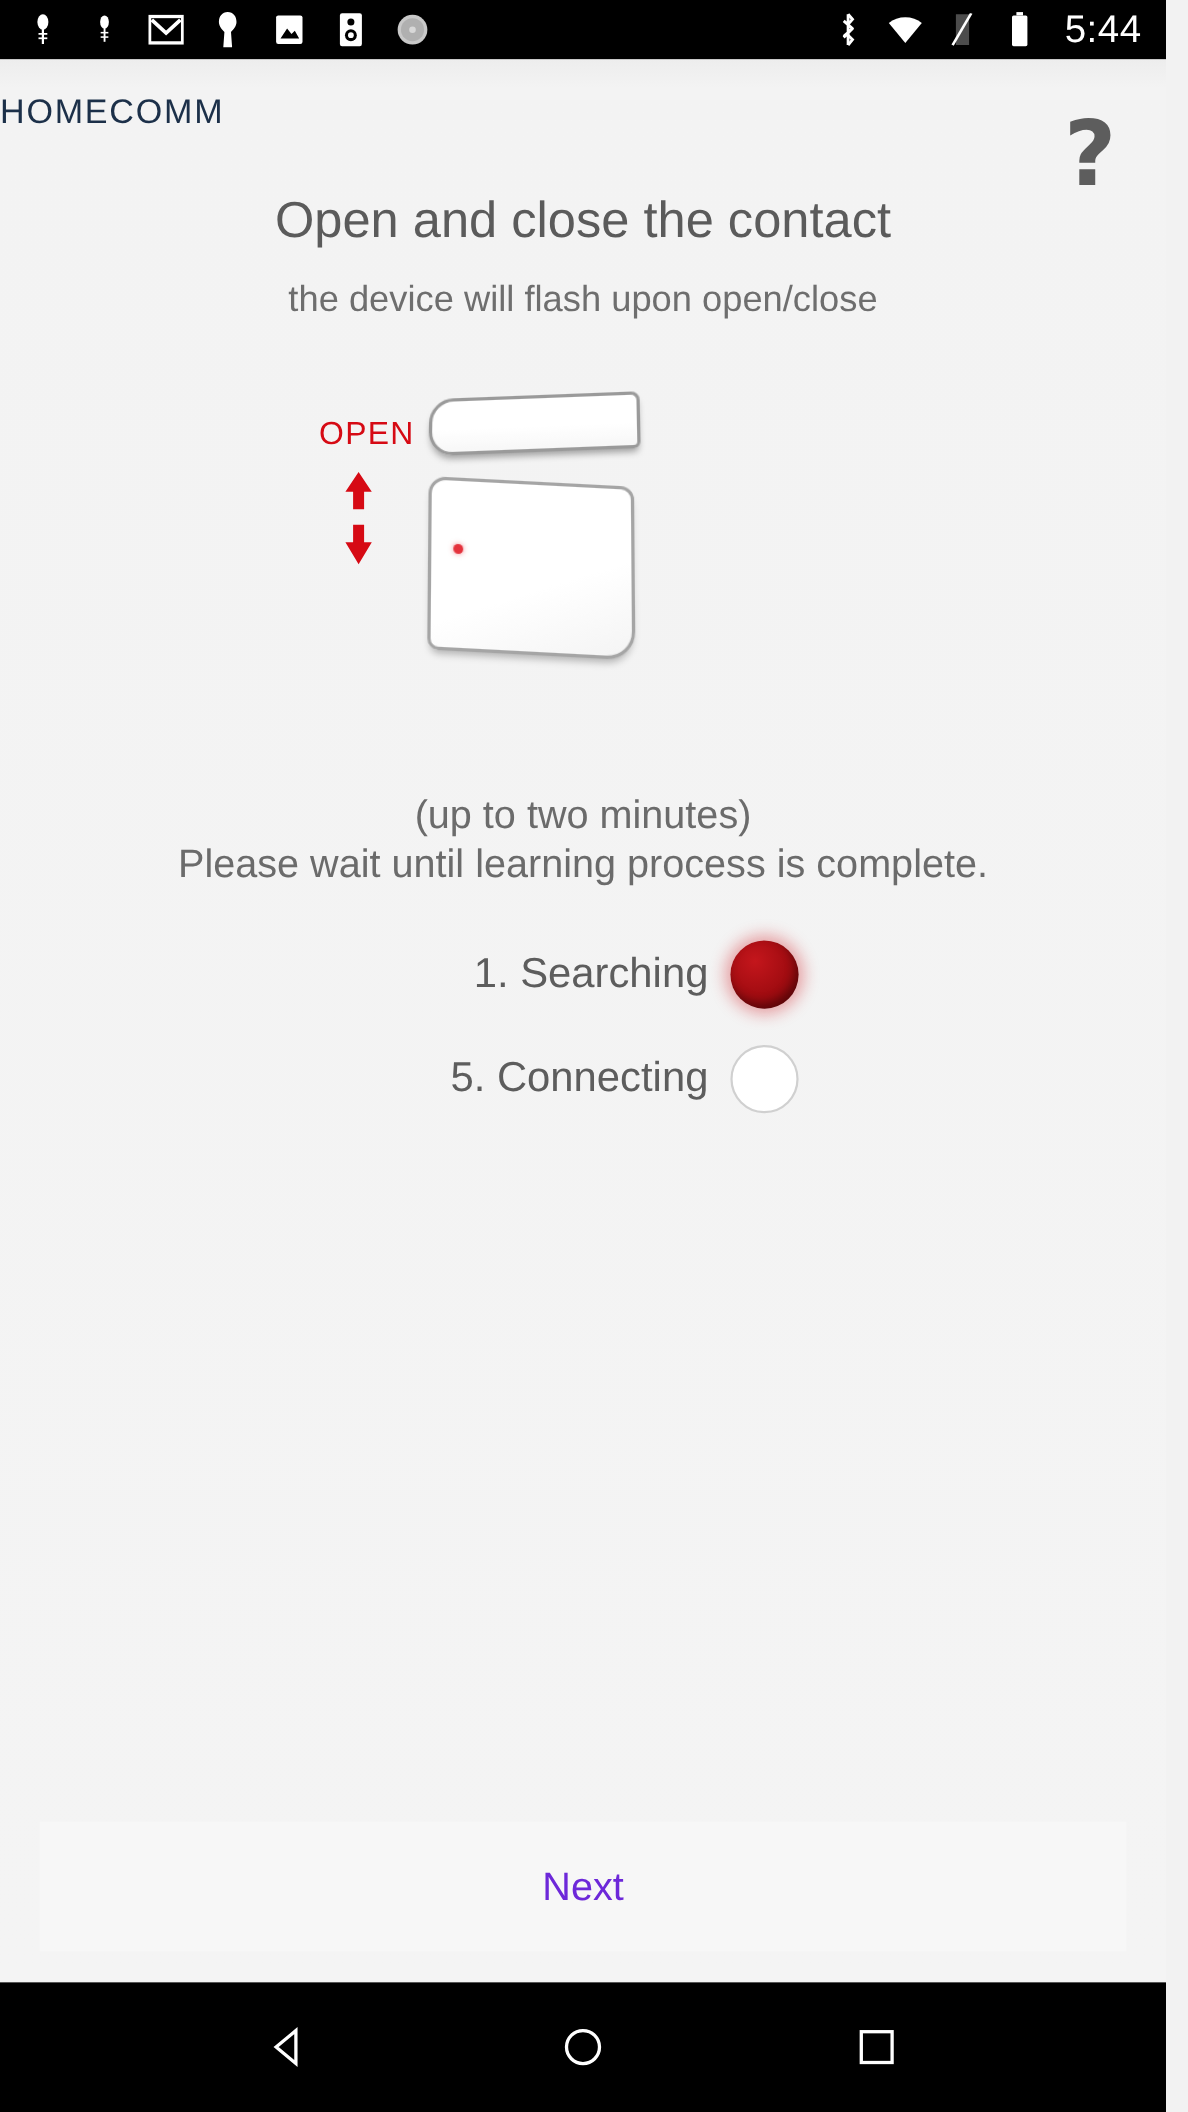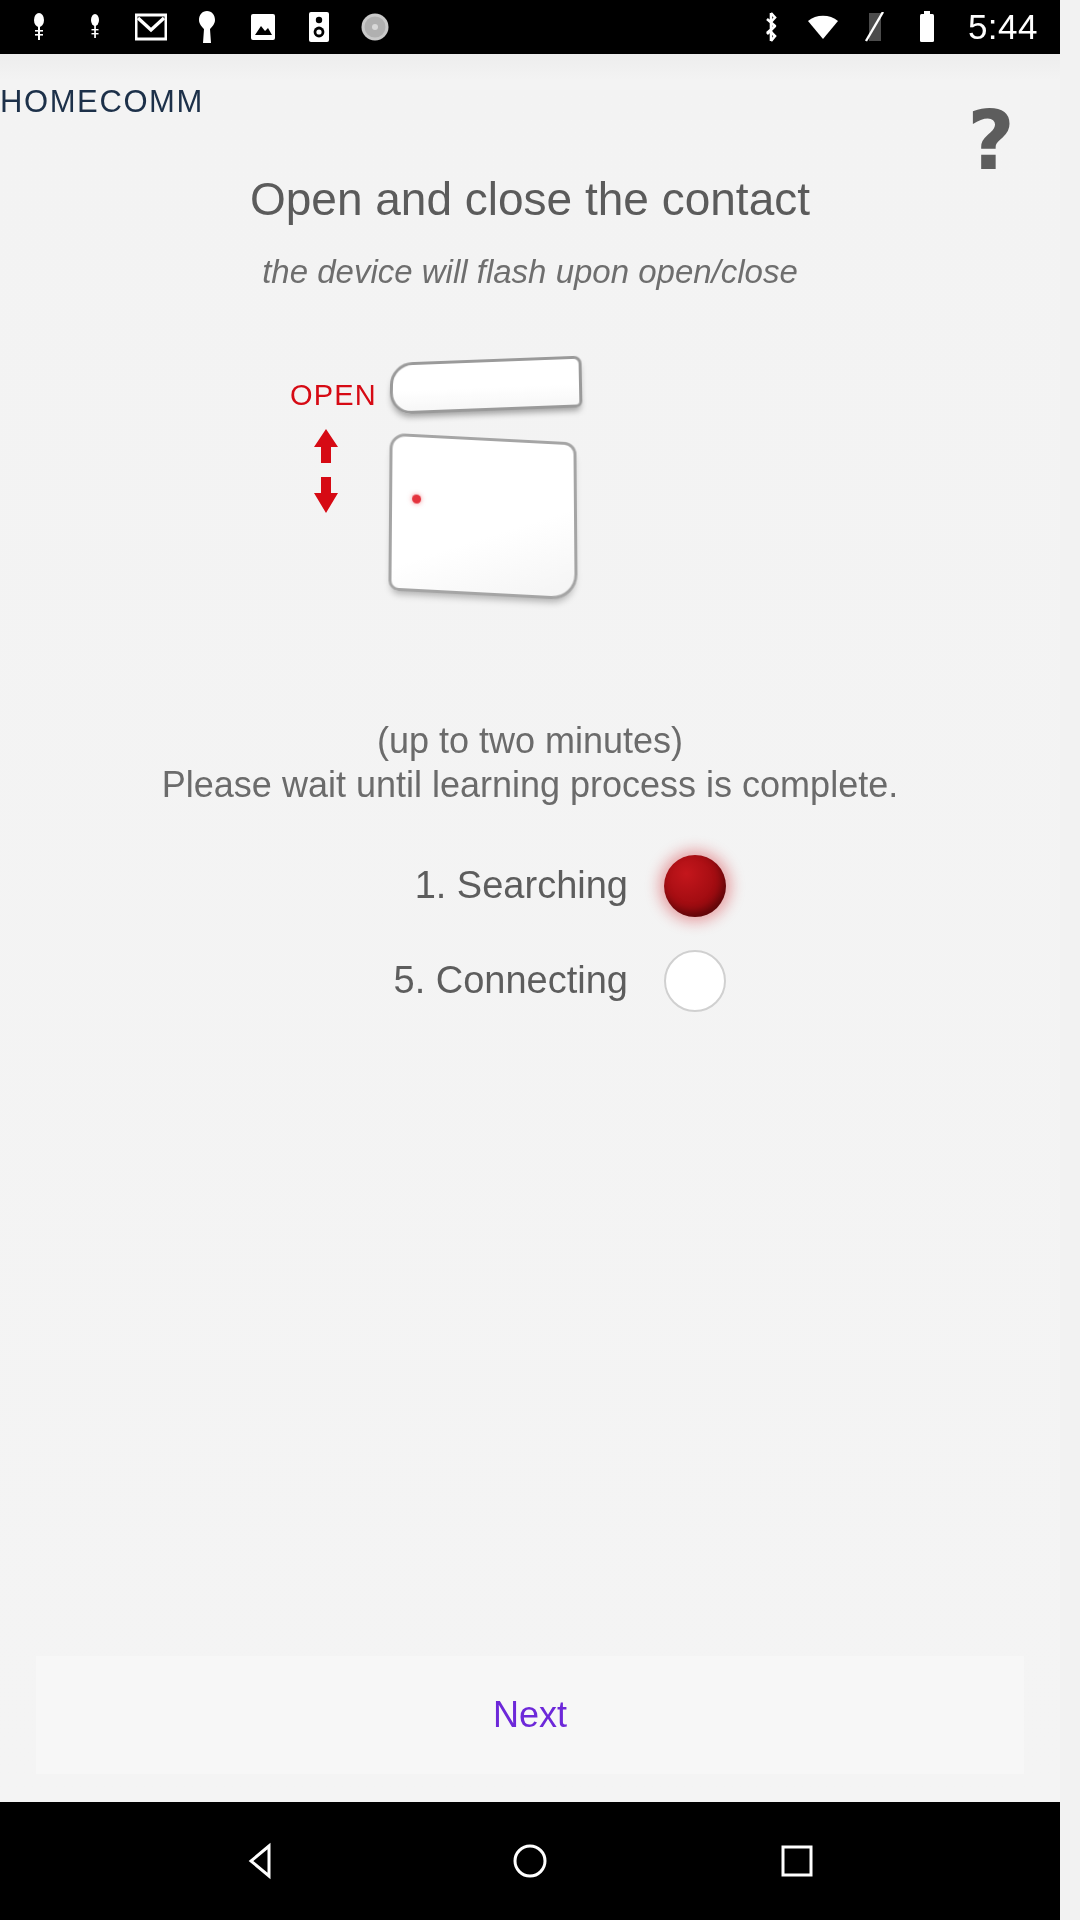--- a/index.html
+++ b/index.html
@@ -94,21 +94,20 @@
     color: #5b5b5b;
     font-weight: 400;
     margin-top: 22px;
   }
   .subtitle {
     text-align: center;
     font-size: 33px;
     color: #6e6e6e;
     font-weight: 400;
     margin-top: 27px;
-    font-style: italic;
   }
 
   
   .illustration {
     position: relative;
     height: 300px;
     flex: 0 0 300px;
     margin-top: 60px;
   }
   .open-label {
@@ -192,21 +191,21 @@
   .step-row {
     display: flex;
     align-items: center;
     justify-content: center;
   }
   .step-label {
     font-size: 38px;
     color: #5d5d5d;
     text-align: right;
     width: 330px;
-    padding-right: 36px;
+    padding-right: 20px;
   }
   .led {
     width: 62px;
     height: 62px;
     border-radius: 50%;
     flex: 0 0 62px;
   }
   .led.off {
     background: #ffffff;
     border: 2px solid #d0d0d0;

